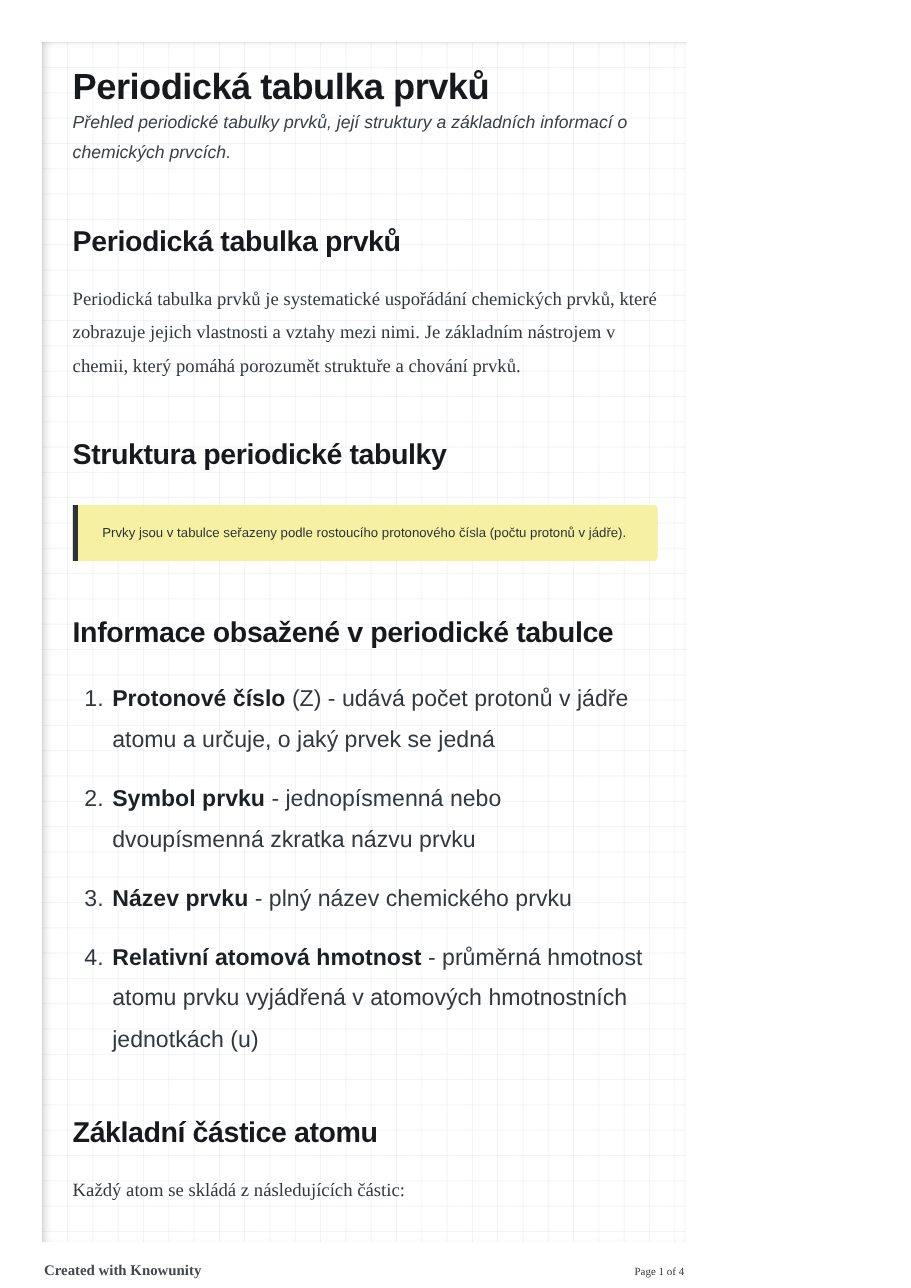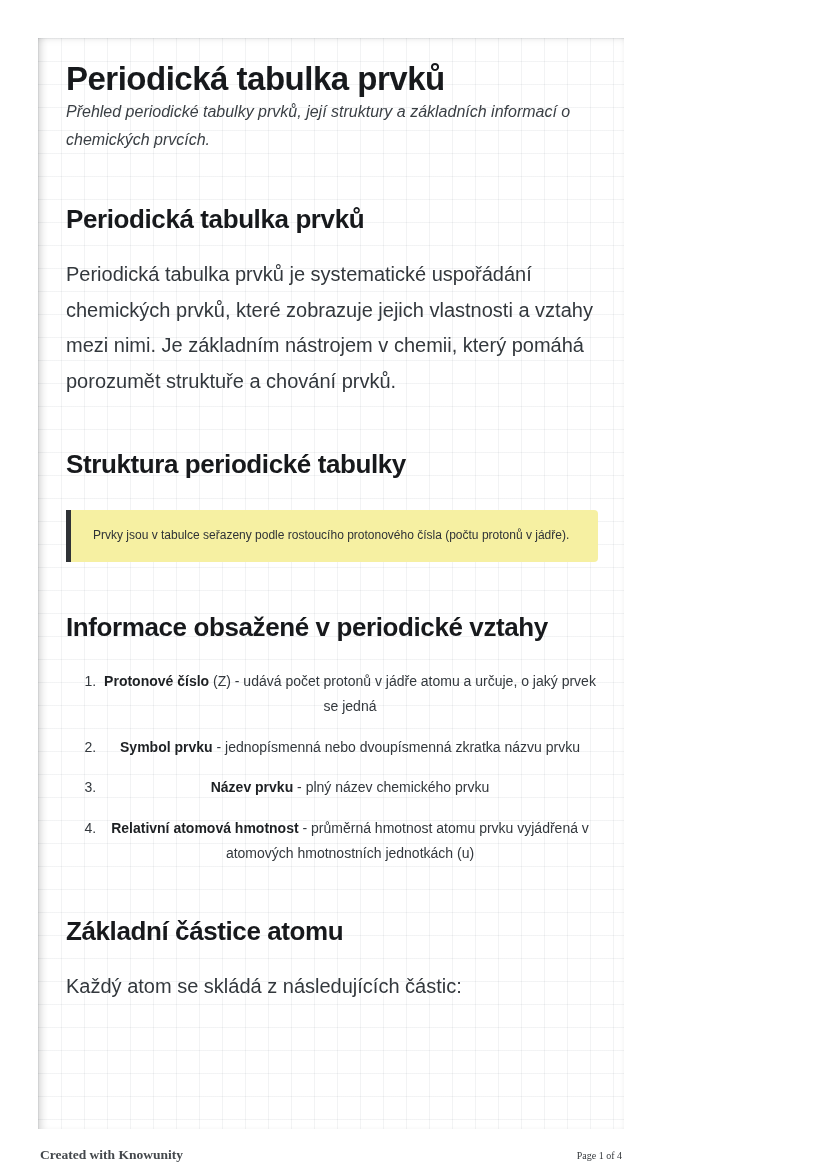--- a/index.html
+++ b/index.html
@@ -58,46 +58,46 @@
   h2.section-heading {
     font-size: 26px;
     font-weight: 800;
     letter-spacing: -0.4px;
     color: #17191c;
     margin-top: 50px;
     margin-bottom: 22px;
   }
 
   p.body-text {
-    font-size: 20px;
+    font-size: 17px;
     line-height: 1.78;
     color: #33383d;
     max-width: 700px;
+    font-family: Liberation Serif, serif;
   }
 
   .callout {
     margin-top: 30px;
     background: #f6f0a2;
     border-left: 5px solid #2f3236;
     border-radius: 0 4px 4px 0;
     padding: 15px 22px;
     font-size: 12px;
     line-height: 1.78;
     color: #2e3236;
     max-width: 700px;
   }
 
   ol.info-list {
     margin-top: 26px;
     padding-left: 34px;
-    font-size: 14px;
+    font-size: 21px;
     line-height: 1.78;
     color: #33383d;
     max-width: 690px;
-    text-align: center;
   }
 
   ol.info-list li {
     margin-bottom: 16px;
     padding-left: 2px;
   }
 
   ol.info-list li .lead {
     font-weight: 700;
     color: #1d2023;
@@ -141,21 +141,21 @@
 
     <p class="body-text">Periodická tabulka prvků je systematické uspořádání chemických prvků, které zobrazuje jejich vlastnosti a vztahy mezi nimi. Je základním nástrojem v chemii, který pomáhá porozumět struktuře a chování prvků.</p>
 
     <h2 class="section-heading">Struktura periodické tabulky</h2>
 
 
     <div class="callout">
       <span>Prvky jsou v tabulce seřazeny podle rostoucího protonového čísla (počtu protonů v jádře).</span>
     </div>
 
-    <h2 class="section-heading">Informace obsažené v periodické vztahy</h2>
+    <h2 class="section-heading">Informace obsažené v periodické tabulce</h2>
 
     <ol class="info-list">
       <li>
         <span class="lead">Protonové číslo</span><span> (Z) - udává počet protonů v jádře atomu a určuje, o jaký prvek se jedná</span>
       </li>
       <li>
         <span class="lead">Symbol prvku</span><span> - jednopísmenná nebo dvoupísmenná zkratka názvu prvku</span>
       </li>
       <li>
         <span class="lead">Název prvku</span><span> - plný název chemického prvku</span>

